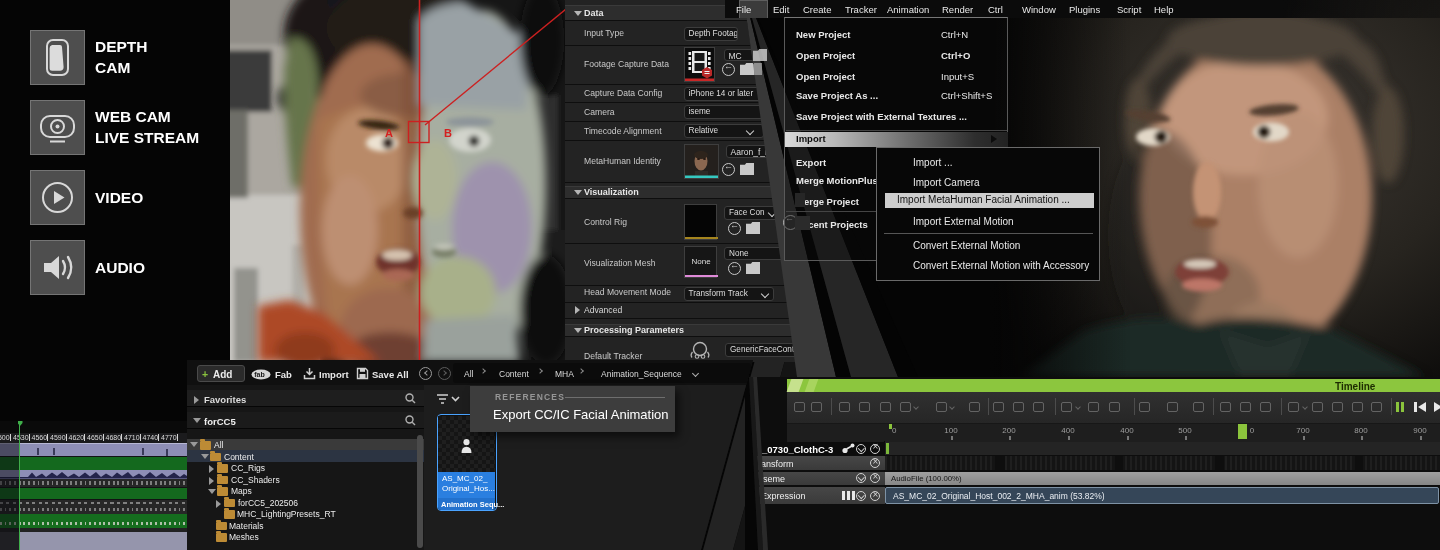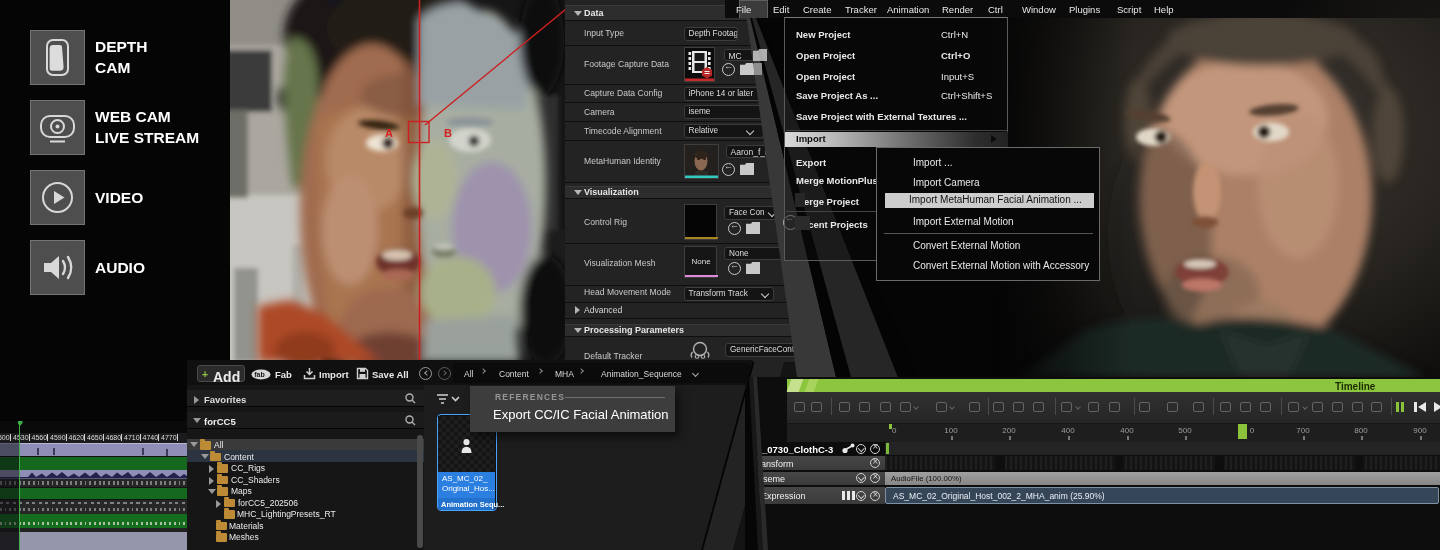--- a/index.html
+++ b/index.html
@@ -341,21 +341,21 @@
   <div class="abs" style="left:10px;top:175px;width:10px;height:14px;background:#262626"></div>
   <div class="abs" style="left:1px;top:193px;width:221px;height:1px;background:#444"></div>
   <div class="txt" style="left:11px;top:200.5px">Recent Projects</div>
   <div class="abs" style="left:10px;top:198px;width:15px;height:14px;background:#2b2b2b"></div>
 </div>
 
 <div class="abs" id="submenu" style="left:876px;top:147px;width:224px;height:134px;z-index:44;background:#070707;border:1px solid #6a6a6a;font-size:10px;color:#e8e8e8">
   <div class="txt" style="left:36px;top:9px">Import ...</div>
   <div class="txt" style="left:36px;top:29px">Import Camera</div>
   <div class="abs" style="left:8px;top:45px;width:209px;height:15px;background:#cdcdcd"></div>
-  <div class="txt" style="left:32px;top:46px;color:#111">Import MetaHuman Facial Animation ...</div>
+  <div class="txt" style="left:20px;top:46px;color:#111">Import MetaHuman Facial Animation ...</div>
   <div class="txt" style="left:36px;top:68px">Import External Motion</div>
   <div class="abs" style="left:7px;top:85px;width:209px;height:1px;background:#555"></div>
   <div class="txt" style="left:36px;top:92px">Convert External Motion</div>
   <div class="txt" style="left:36px;top:112px">Convert External Motion with Accessory</div>
 </div>
 
 <div class="abs" id="timeline" style="left:745px;top:377px;width:695px;height:173px;z-index:20;background:#0d0d0d">
   <div class="abs" style="left:42px;top:1.5px;width:653px;height:13px;background:#8cc63e"></div>
   <div class="abs" style="left:44px;top:1.5px;width:12px;height:13px;background:#c6e18d;transform:skewX(-20deg)"></div>
   <div class="abs" style="left:62px;top:1.5px;width:9px;height:13px;background:#a8d45e;transform:skewX(-20deg)"></div>
@@ -388,21 +388,21 @@
   <div class="abs" style="left:138.5px;top:64px;width:1.5px;height:63px;background:#0a0a0a"></div>
   <div class="abs" style="left:141px;top:65.5px;width:3px;height:11px;background:#7cb83b"></div>
   <div class="abs" style="left:140px;top:79px;width:555px;height:14px;background:repeating-linear-gradient(90deg,#1f1f1f 0 2.5px,#141414 2.5px 5px)"></div>
   <div class="abs" style="left:250px;top:79px;width:10px;height:14px;background:#0e0e0e"></div>
   <div class="abs" style="left:370px;top:79px;width:8px;height:14px;background:#0e0e0e"></div>
   <div class="abs" style="left:470px;top:79px;width:9px;height:14px;background:#0e0e0e"></div>
   <div class="abs" style="left:610px;top:79px;width:8px;height:14px;background:#0e0e0e"></div>
   <div class="abs" style="left:140px;top:94.5px;width:555px;height:13.5px;background:linear-gradient(#a0a0a0,#868686)"></div>
   <div class="txt" style="left:146px;top:97px;font-size:7.8px;color:#161616">AudioFile (100.00%)</div>
   <div class="abs" style="left:140px;top:109.5px;width:554px;height:17px;background:#354658;border:1px solid #7e92a5;border-radius:2px"></div>
-  <div class="txt" style="left:148px;top:113.5px;font-size:8.5px;color:#e9edf2">AS_MC_02_Original_Host_002_2_MHA_anim (25.90%)</div>
+  <div class="txt" style="left:148px;top:113.5px;font-size:8.5px;color:#e9edf2">AS_MC_02_Original_Host_002_2_MHA_anim (53.82%)</div>
 
   <div class="abs" style="left:12px;top:64.5px;width:128px;height:13.5px;background:#0c0c0c"></div>
   <div class="txt" style="left:17px;top:67px;font-size:9.5px;font-weight:bold;color:#fff">_0730_ClothC-3</div>
   <div class="abs" style="left:12px;top:79px;width:128px;height:14px;background:linear-gradient(#474747,#3a3a3a)"></div>
   <div class="txt" style="left:16px;top:82px;font-size:9px;color:#f0f0f0">ansform</div>
   <div class="abs" style="left:12px;top:94.5px;width:128px;height:13.5px;background:linear-gradient(#474747,#3a3a3a)"></div>
   <div class="txt" style="left:16px;top:97px;font-size:9px;color:#f0f0f0">iseme</div>
   <div class="abs" style="left:12px;top:109.5px;width:128px;height:17px;background:linear-gradient(#474747,#3a3a3a)"></div>
   <div class="txt" style="left:16px;top:113.5px;font-size:9px;color:#f0f0f0">Expression</div>
   <svg class="abs" style="left:96px;top:66px" width="15" height="11" viewBox="0 0 15 11">
@@ -476,21 +476,21 @@
   <div class="abs" style="left:651px;top:25px;width:3px;height:10px;background:#8bc43c;box-shadow:5px 0 #8bc43c"></div>
   <div class="abs" style="left:669px;top:25px;width:2.5px;height:10px;background:#e8e8e8"></div>
   <div class="abs" style="left:673px;top:25px;width:0;height:0;border-top:5px solid transparent;border-bottom:5px solid transparent;border-right:8px solid #e8e8e8"></div>
   <div class="abs" style="left:689px;top:25px;width:0;height:0;border-top:5px solid transparent;border-bottom:5px solid transparent;border-left:8px solid #e8e8e8"></div>
 </div>
 
 <div class="abs" id="content" style="left:187px;top:360px;width:568px;height:190px;z-index:25;background:#141414;clip-path:polygon(0 0,566px 0,514px 190px,0 190px)">
   <div class="abs" style="left:0;top:0;width:568px;height:25px;background:#101010"></div>
   <div class="abs" style="left:10px;top:5px;width:48px;height:17px;background:#2b2b2b;border:1px solid #4a4a4a;border-radius:3px"></div>
   <div class="txt" style="left:15px;top:8px;font-size:10.5px;font-weight:bold;color:#8ac33e">+</div>
-  <div class="txt" style="left:26px;top:8.5px;font-size:14px;font-weight:bold;color:#ececec">Add</div>
+  <div class="txt" style="left:26px;top:8.5px;font-size:10px;font-weight:bold;color:#ececec">Add</div>
   <svg class="abs" style="left:64px;top:9px" width="20" height="11" viewBox="0 0 20 11">
       <ellipse cx="10" cy="5.5" rx="9.5" ry="5" fill="#d6d6d6"></ellipse>
       <text x="3.2" y="8.2" font-size="7" font-weight="bold" fill="#1a1a1a" font-family="Liberation Sans">fab</text>
     </svg>
   <div class="txt" style="left:88px;top:8.5px;font-size:9.5px;font-weight:bold;color:#e8e8e8">Fab</div>
   <svg class="abs" style="left:116px;top:7px" width="13" height="13" viewBox="0 0 13 13">
       <path d="M6.5 1 v6 M3.5 4.5 l3 3 3 -3" stroke="#d0d0d0" stroke-width="1.5" fill="none"></path>
       <path d="M1.5 8 v3.5 h10 V8" stroke="#d0d0d0" stroke-width="1.5" fill="none"></path>
     </svg>
   <div class="txt" style="left:132px;top:8.5px;font-size:9.5px;font-weight:bold;color:#e8e8e8">Import</div>

